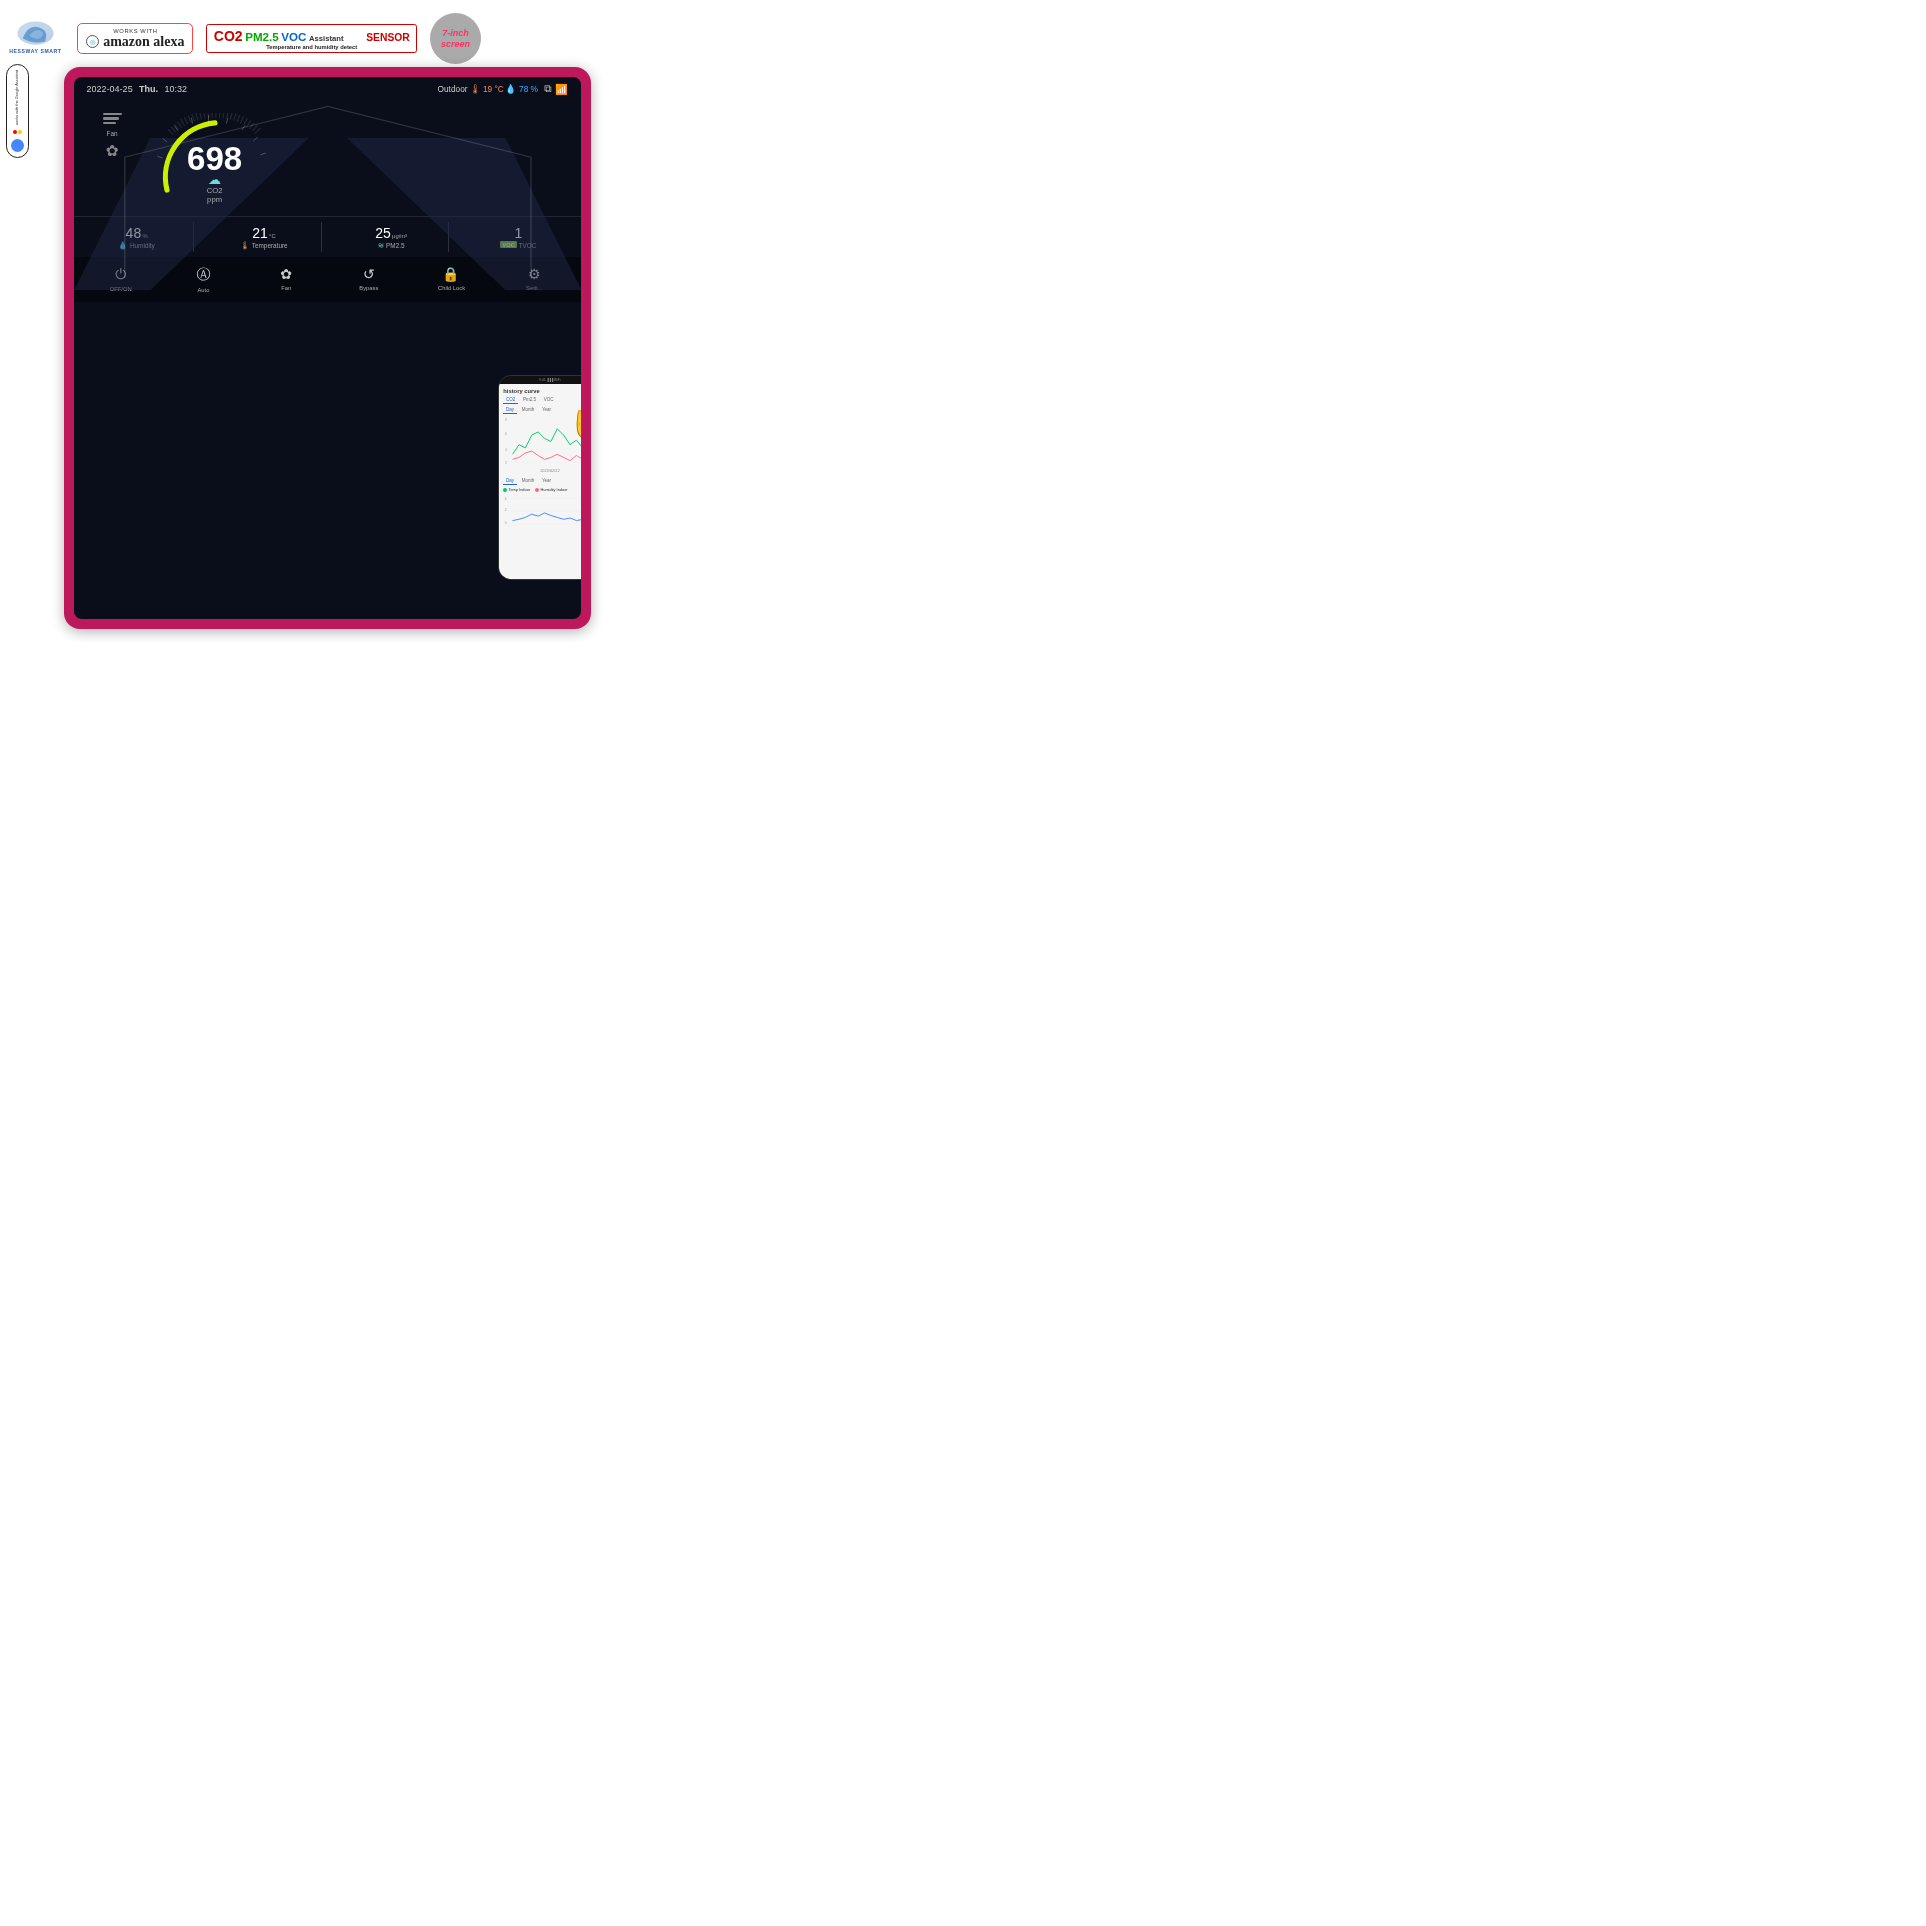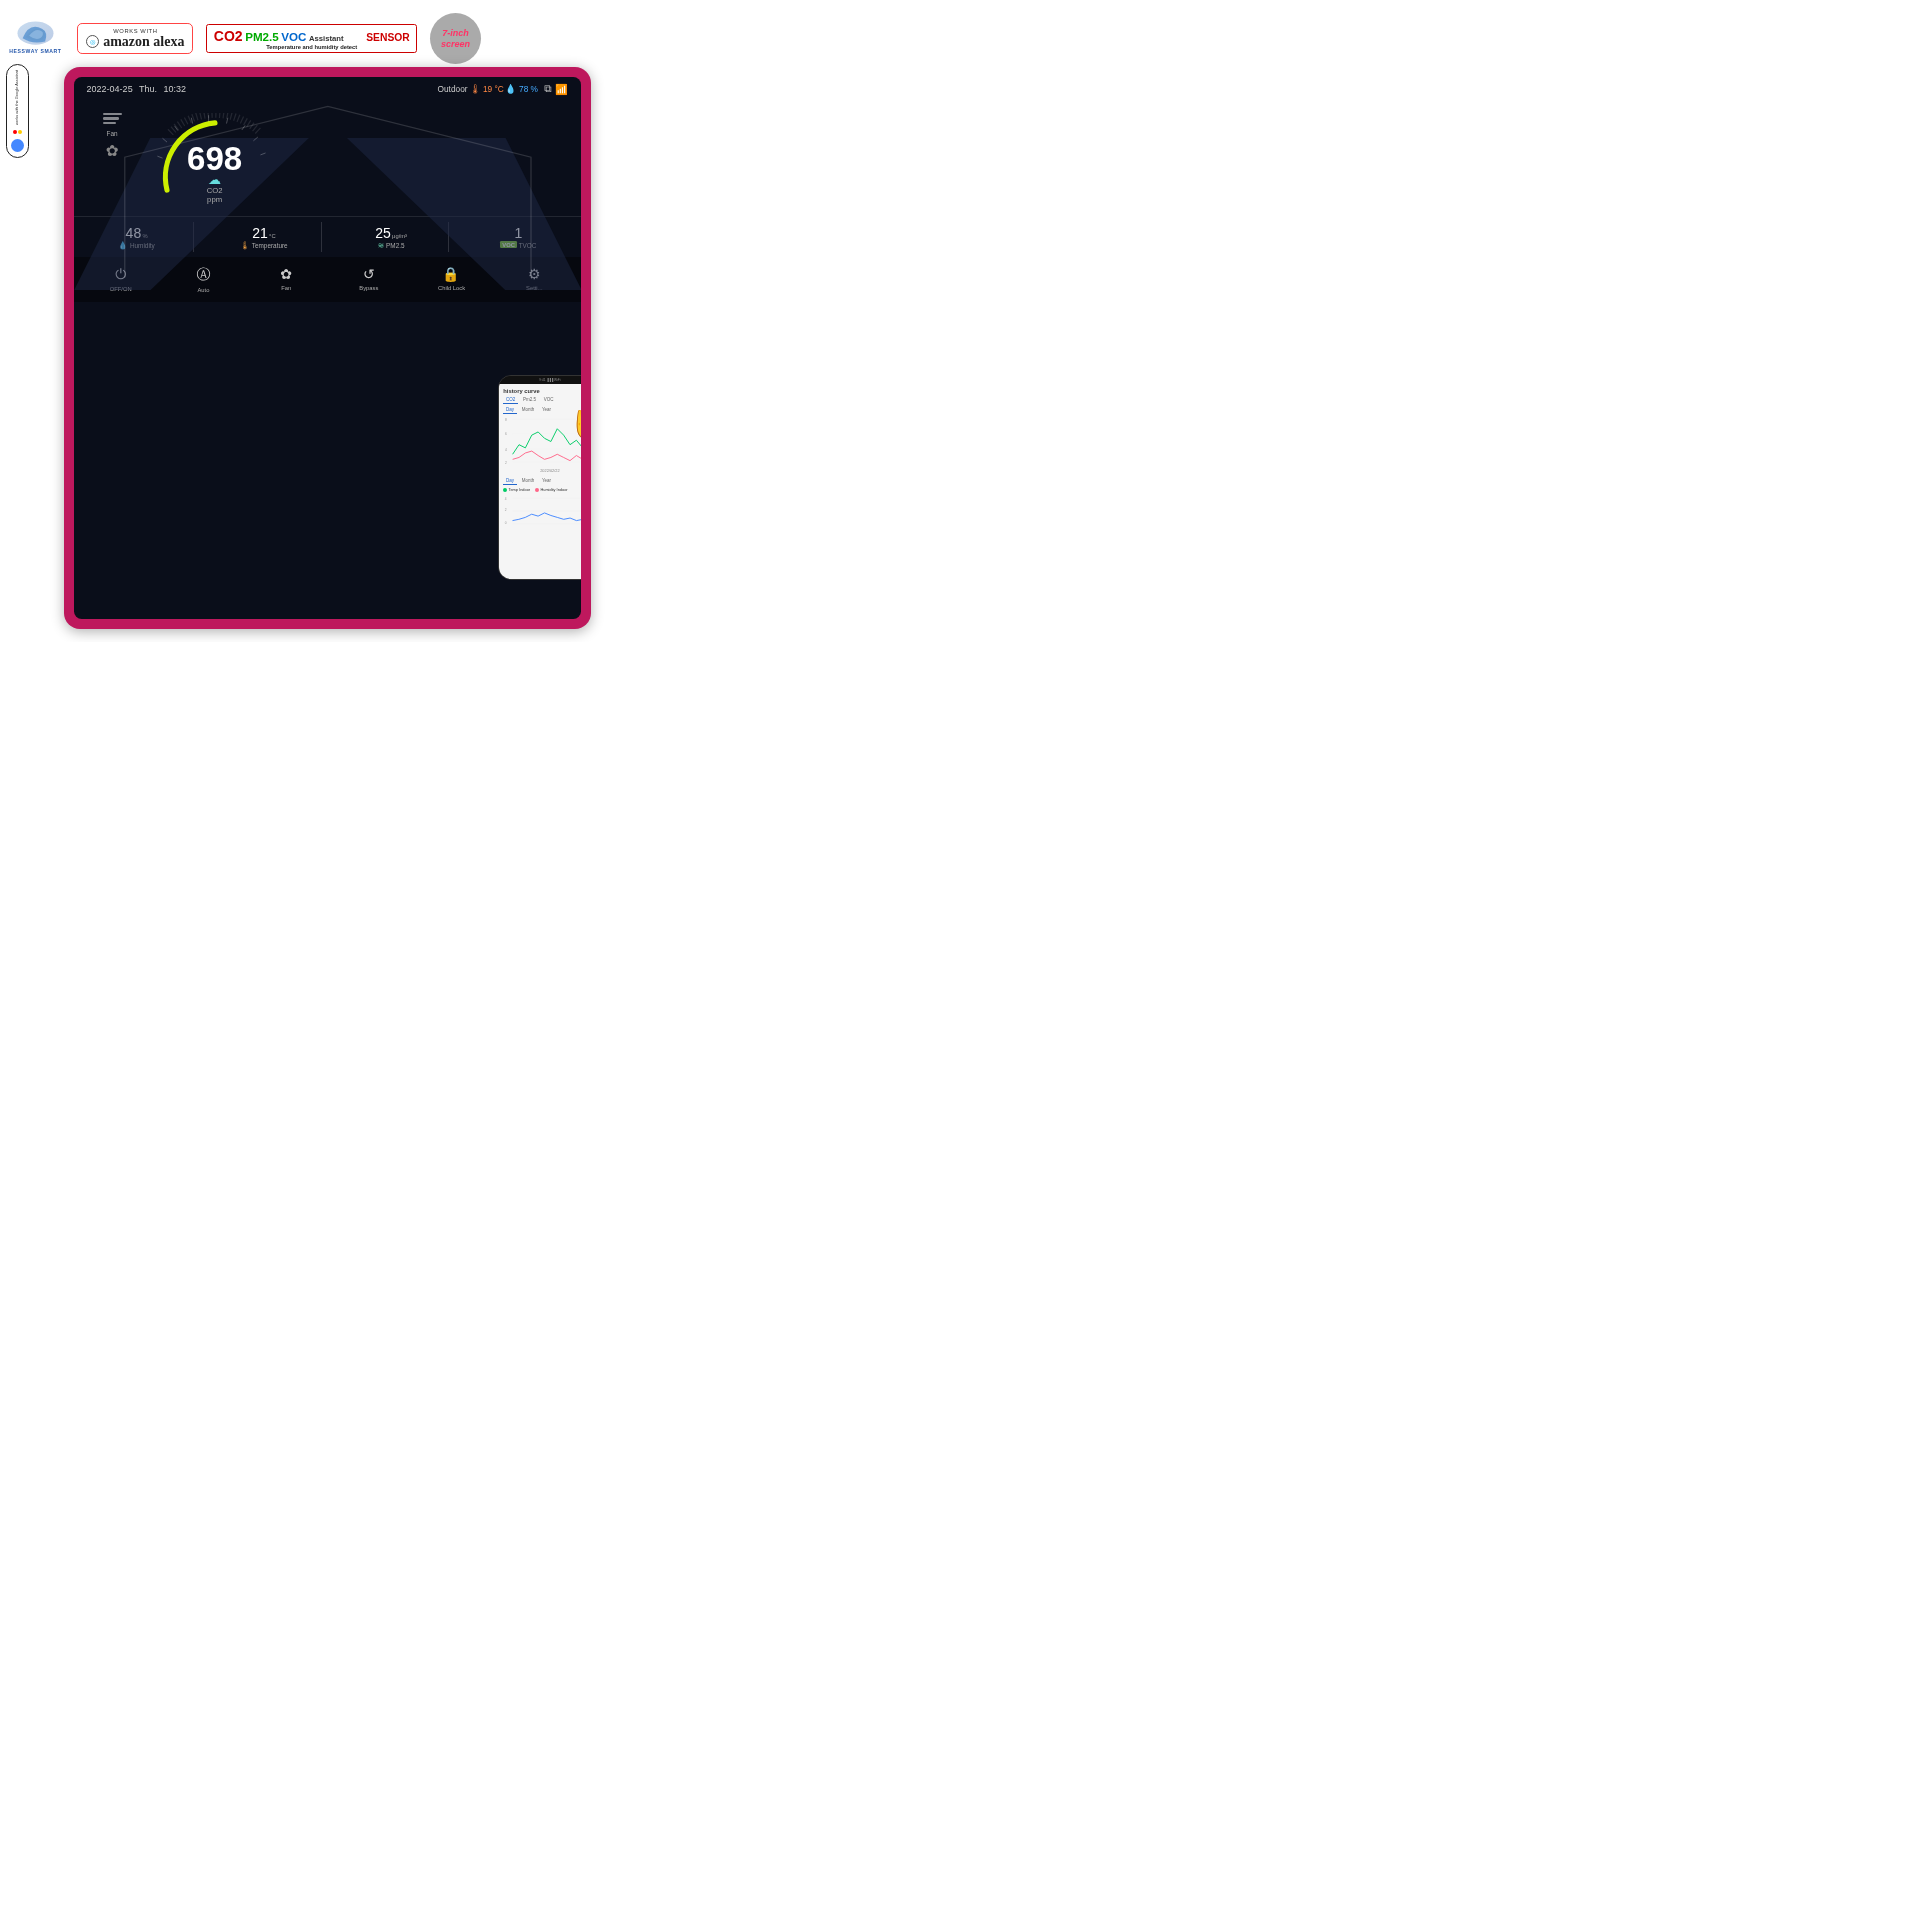--- a/index.html
+++ b/index.html
@@ -170,21 +170,21 @@
     }
 
     
     .status-bar {
       display: flex;
       align-items: center;
       padding: 6.4px 13px 3.9px;
       gap: 6.4px;
     }
     .status-date { font-size: 9px; color: #ccc; }
-    .status-day { font-size: 9px; color: #ccc; }
+    .status-day { font-size: 9px; color: #ccc; font-weight: bold; }
     .status-time { font-size: 9px; color: #ccc; }
     .status-spacer { flex: 1; }
     .status-outdoor { font-size: 8.3px; color: #ccc; }
     .status-temp { font-size: 8.3px; color: #ff8844; }
     .status-humidity { font-size: 8.3px; color: #44aaff; }
     .status-icons { display: flex; gap: 3.9px; font-size: 10.3px; color: #ccc; }
 
     
     .main-content {
       display: flex;

